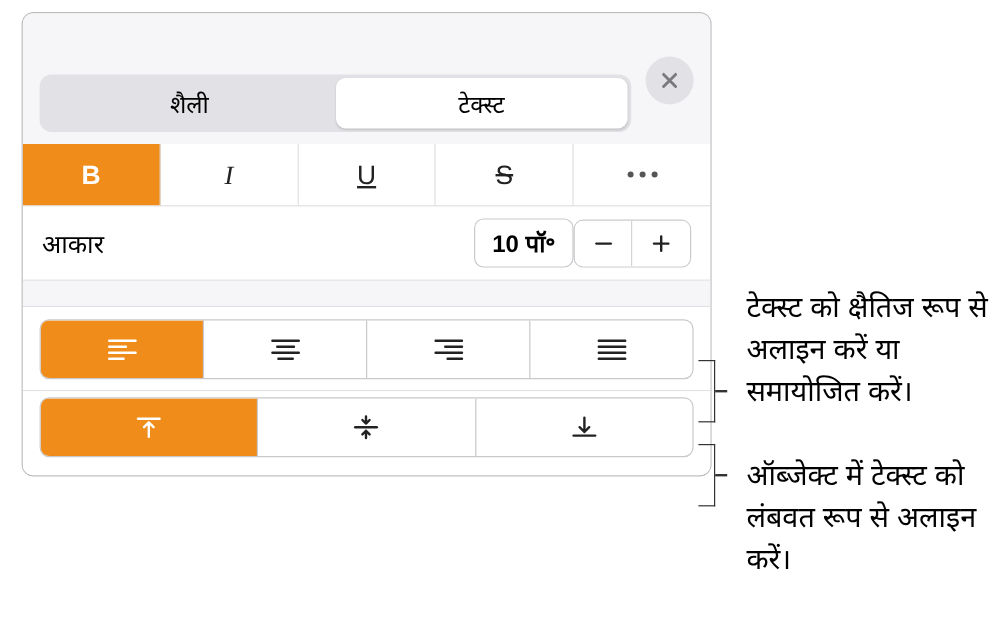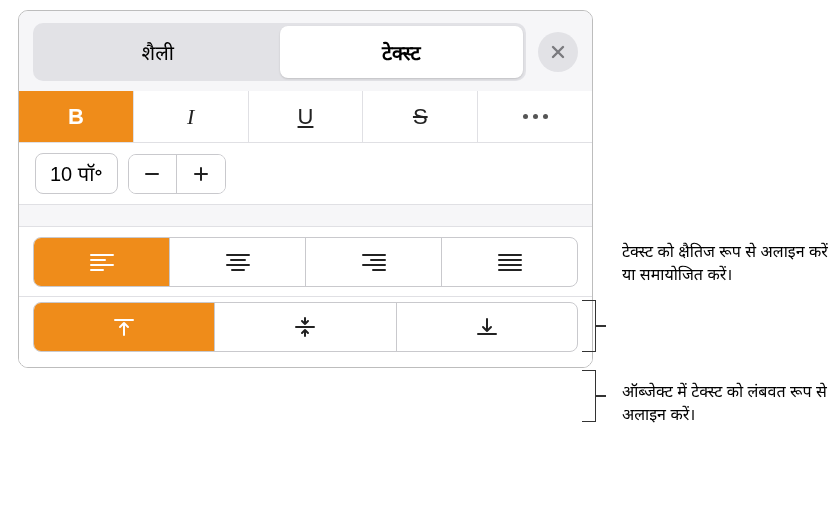--- a/index.html
+++ b/index.html
@@ -26,36 +26,37 @@
     padding: 12px 14px 10px 14px;
     gap: 12px;
     background: #f6f6f8;
   }
   .seg {
     flex: 1;
     display: flex;
     background: #e2e2e6;
     border-radius: 10px;
     padding: 3px;
-    height: 58px;
+    height: 48px;
+    margin-top: 39px;
   }
   .seg-item {
     flex: 1;
     display: flex;
     align-items: center;
     justify-content: center;
     font-size: 20px;
     color: #000;
     border-radius: 8px;
     height: 100%;
   }
   .seg-item.active {
     background: #fff;
     box-shadow: 0 1px 2px rgba(0,0,0,0.15);
-    font-weight: 700;
+    font-weight: 400;
   }
   .close-btn {
     width: 40px; height: 40px;
     border-radius: 50%;
     background: #e2e2e6;
     display: flex; align-items: center; justify-content: center;
     color: #7a7a7e;
   }
   .close-btn svg { width: 16px; height: 16px; }
   .body {
@@ -92,21 +93,21 @@
   .more-dots { display: flex; gap: 5px; }
   .more-dots span { width:5px; height:5px; background:#555; border-radius:50%; }
   .size-row, .color-row {
     height: 62px;
     padding: 0 16px;
     font-size: 21px;
     color: #000;
   }
   .size-row .label, .color-row .label { flex: 1; }
   .size-ctrl {
-    display: flex; align-items: center; gap: 10px;
+    display: flex; align-items: center;  font-weight: bold;
   }
   .size-val {
     border: 1px solid #c9c9cd;
     border-radius: 8px;
     padding: 6px 14px;
     font-size: 20px;
     background: #fff;
   }
   .stepper {
     display: flex;
@@ -170,21 +171,21 @@
     background:#fff;
     border-bottom:none;
   }
   
   .callouts {
     position: absolute;
     left: 600px;
     top: 0;
     width: 230px;
     height: 527px;
-    font-size: 16px;
+    font-size: 24px;
     color: #000;
     line-height: 1.45;
   }
   .callout1 { position:absolute; top: 240px; left: 22px; width: 210px; }
   .callout2 { position:absolute; top: 380px; left: 22px; width: 215px; }
   .bracket {
     position:absolute;
     border-right: 1.5px solid #333;
     border-top: 1.5px solid #333;
     border-bottom: 1.5px solid #333;
@@ -224,20 +225,21 @@
       <div class="style-cell">
         <div class="more-dots">
             <span></span>
             <span></span>
             <span></span>
           </div>
       </div>
     </div>
 
     <div class="row size-row">
+      <div class="label">आकार</div>
       <div class="size-ctrl">
         <div class="size-val">10 पॉ॰</div>
         <div class="stepper">
           <div class="step-btn">
             <svg width="18" height="18" viewBox="0 0 18 18">
                 <path d="M3 9 H15" stroke="#222" stroke-width="2" stroke-linecap="round"></path>
               </svg>
           </div>
           <div class="step-btn">
             <svg width="18" height="18" viewBox="0 0 18 18">

